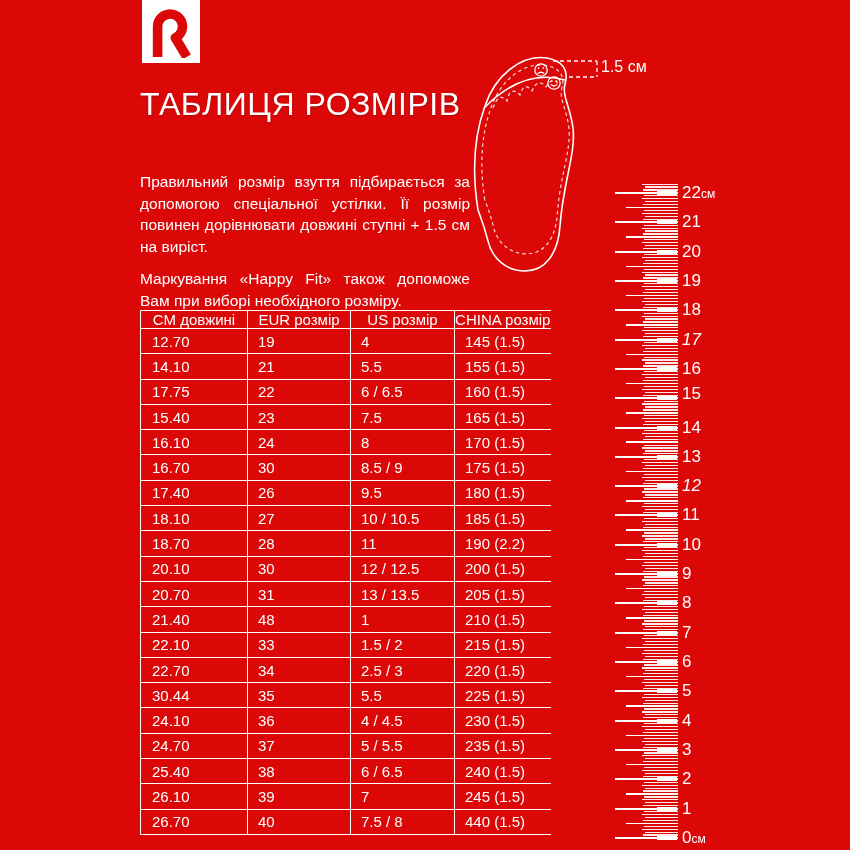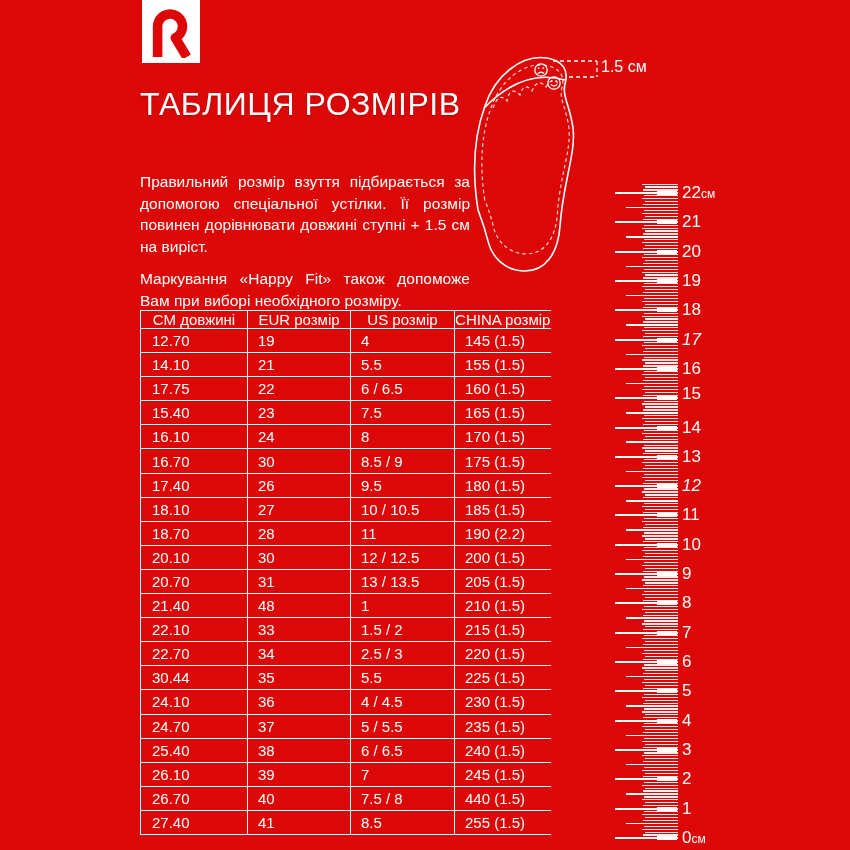--- a/index.html
+++ b/index.html
@@ -503,23 +503,17 @@
             <td>39</td>
             <td>7</td>
             <td>245 (1.5)</td>
           </tr>
           <tr>
             <td>26.70</td>
             <td>40</td>
             <td>7.5 / 8</td>
             <td>440 (1.5)</td>
           </tr>
-          <tr>
-            <td>27.40</td>
-            <td>41</td>
-            <td>8.5</td>
-            <td>255 (1.5)</td>
-          </tr>
         </tbody>
     </table>
   </div>
 
 </div>
 
 </body></html>

